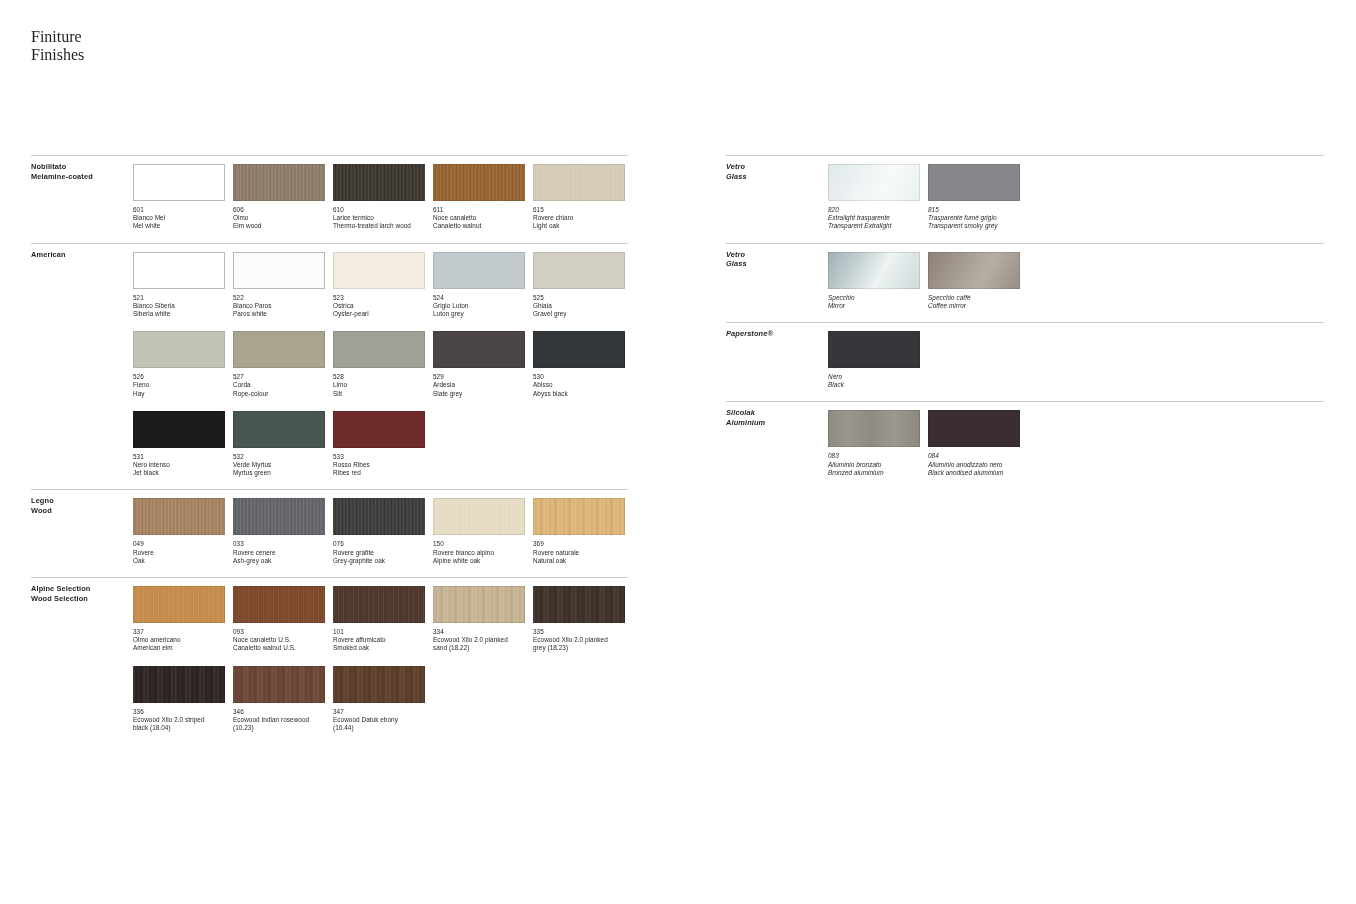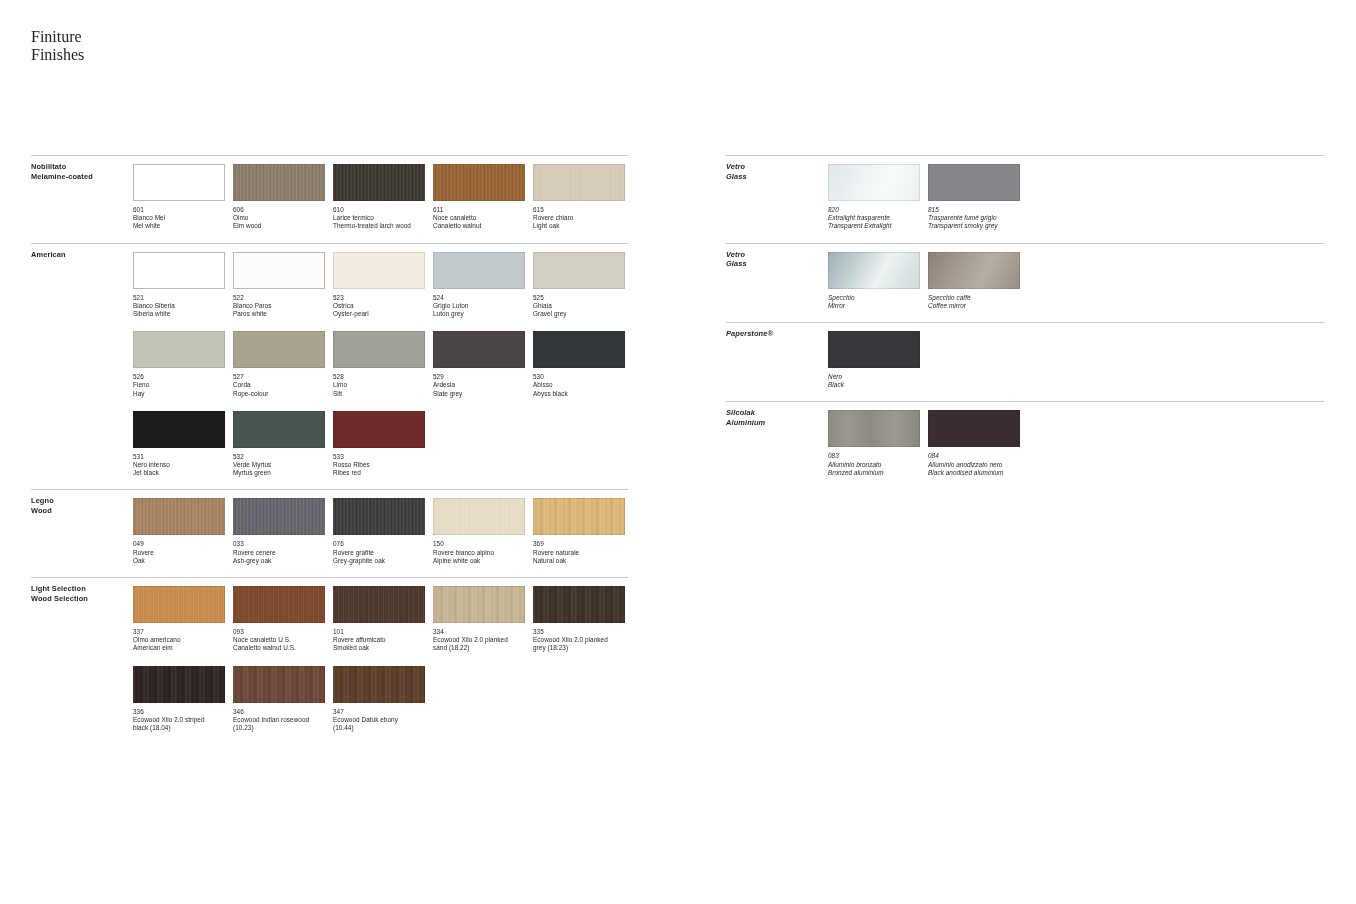--- a/index.html
+++ b/index.html
@@ -316,21 +316,21 @@
                 <span class="it">Rovere naturale</span>
                 <span class="en">Natural oak</span>
               </div>
             </div>
           </div>
         </div>
       </div>
       <div style="height: 12px;"></div>
       <div class="section">
         <div class="rule"></div>
-        <div class="sec-head">Light Selection
+        <div class="sec-head">Alpine Selection
 Wood Selection</div>
         <div class="rows">
           <div class="row">
             <div class="cell">
               <div class="sw edge grain-soft" style="background: rgb(200, 139, 72);"></div>
               <div class="lbl">
                 <span class="code">337</span>
                 <span class="it">Olmo americano</span>
                 <span class="en">American elm</span>
               </div>

